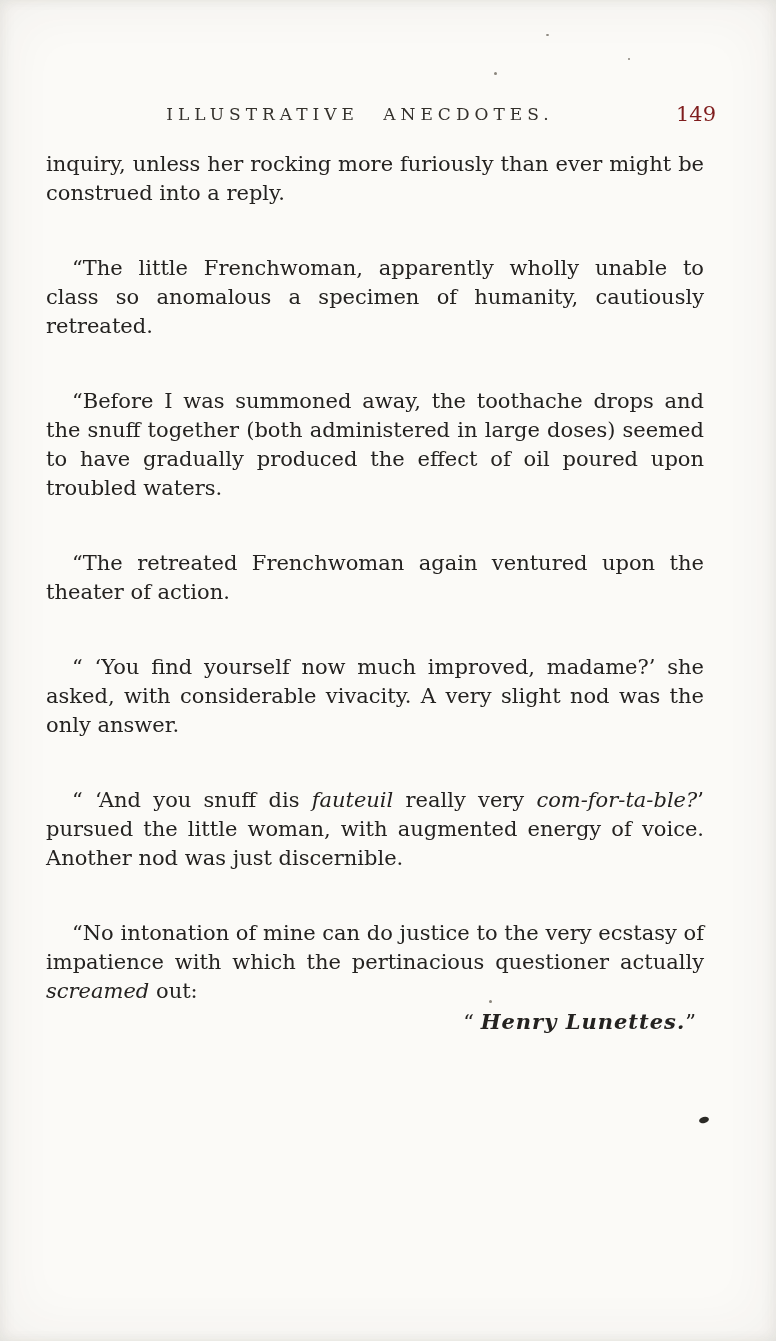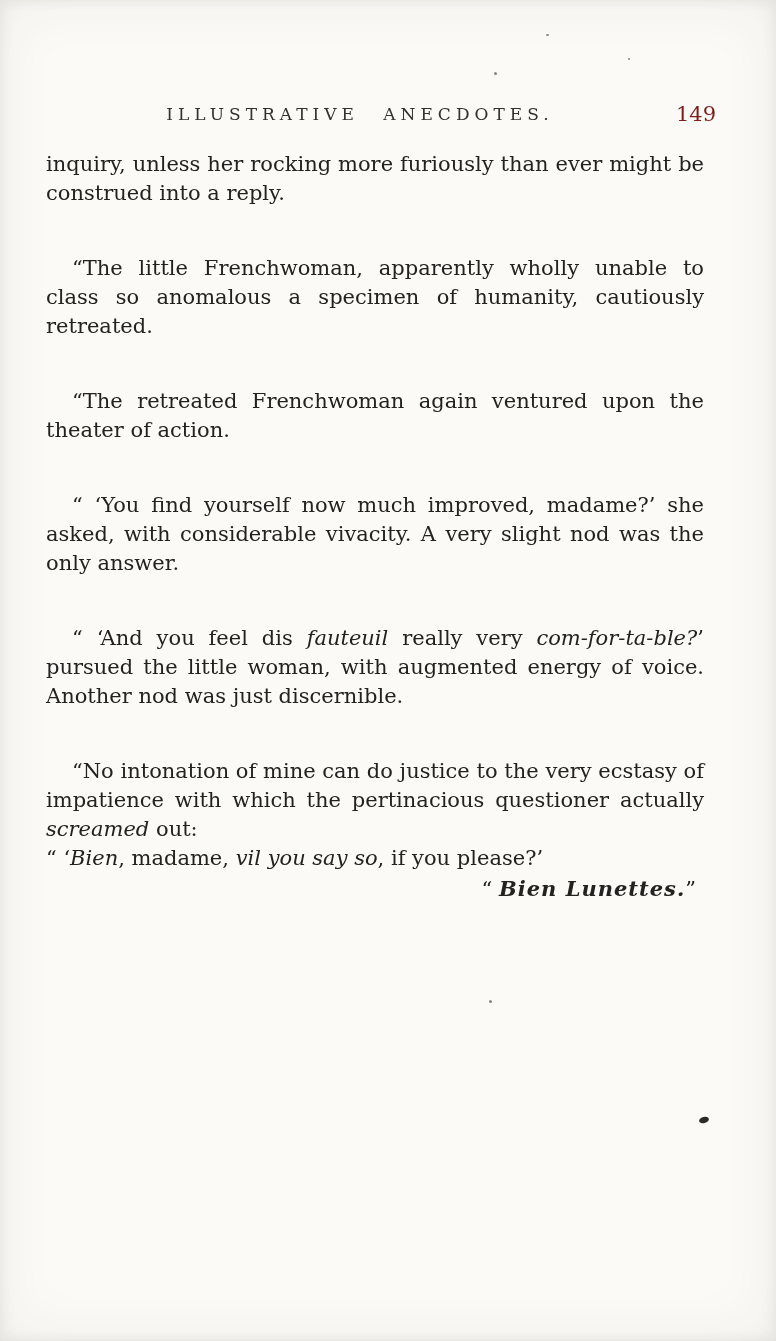--- a/index.html
+++ b/index.html
@@ -75,26 +75,26 @@
 <div class="page" style="background: rgb(251, 250, 247);">
 
   <div class="running-head">
     <div class="running-title">ILLUSTRATIVE ANECDOTES.</div>
     <div class="page-number">149</div>
   </div>
 
   <div class="page-body" style="color: rgb(36, 34, 32);">
       <p class="para"><span>inquiry, unless her rocking more furiously than ever might be construed into a reply.</span></p>
       <p class="para indent"><span>“The little Frenchwoman, apparently wholly unable to class so anomalous a specimen of humanity, cautiously retreated.</span></p>
+      <p class="para indent"><span>“Before I was summoned away, the toothache drops and the snuff together (both administered in large doses) seemed to have gradually produced the effect of oil poured upon troubled waters.</span></p>
       <p class="para indent"><span>“The retreated Frenchwoman again ventured upon the theater of action.</span></p>
       <p class="para indent"><span>“ ‘You find yourself now much improved, madame?’ she asked, with considerable vivacity.  A very slight nod was the only answer.</span></p>
-      <p class="para indent"><span>“ ‘And you feel dis </span><i>fauteuil</i><span> really very </span><i>com-for-ta-ble?</i><span>’ pursued the little woman, with augmented energy of voice.  Another nod was just discernible.</span></p>
+      <p class="para indent"><span>“ ‘And you snuff dis </span><i>fauteuil</i><span> really very </span><i>com-for-ta-ble?</i><span>’ pursued the little woman, with augmented energy of voice.  Another nod was just discernible.</span></p>
       <p class="para indent"><span>“No intonation of mine can do justice to the very ecstasy of impatience with which the pertinacious questioner actually </span><i>screamed</i><span> out:</span></p>
-      <p class="para"><span>“ ‘</span><i>Bien</i><span>, madame, </span><i>vil you say so</i><span>, if you please?’</span></p>
-      <p class="para align-right signature"><span>“ </span><i>Bien Lunettes.</i><span>”</span></p>
+      <p class="para align-right signature"><span>“ </span><i>Henry Lunettes.</i><span>”</span></p>
     </div>
 
   <div class="speck big" style="left:699px; top:1117px;"></div>
   <div class="speck" style="left:489px; top:1000px; width:3px; height:3px;"></div>
   <div class="speck" style="left:546px; top:34px; width:3px; height:2px;"></div>
   <div class="speck" style="left:494px; top:72px; width:3px; height:3px;"></div>
   <div class="speck" style="left:628px; top:58px; width:2px; height:2px;"></div>
 
 </div>
 

